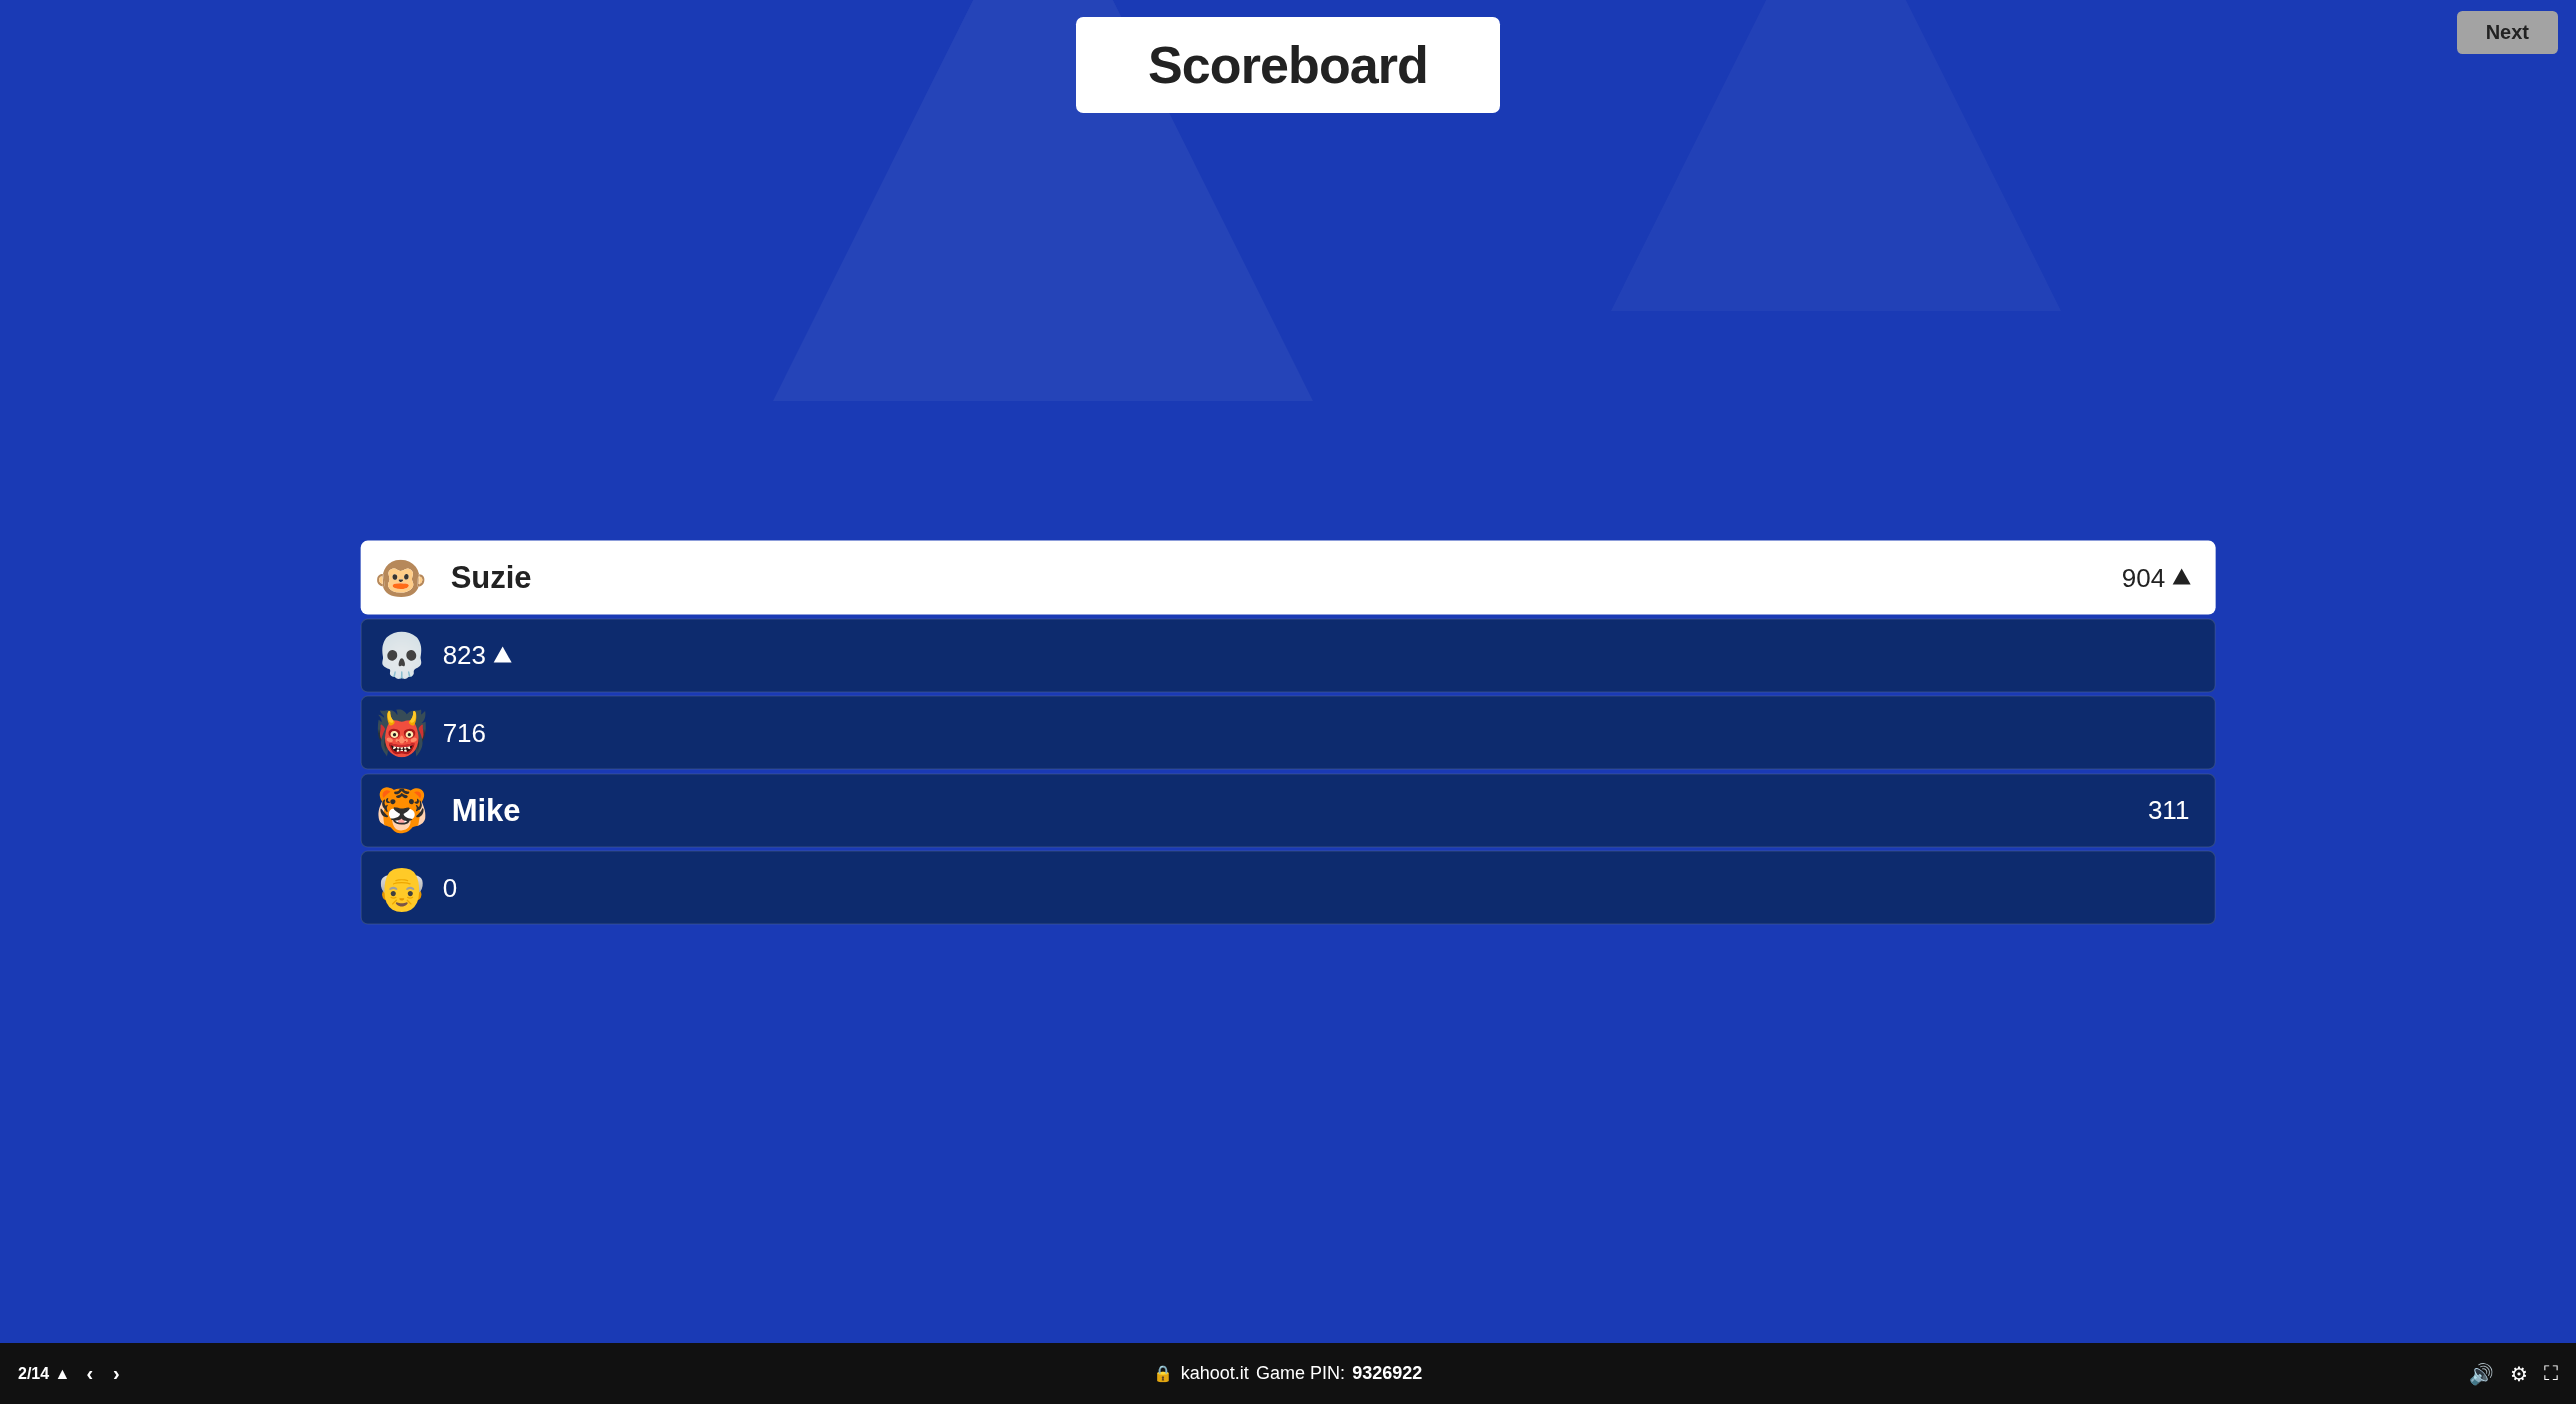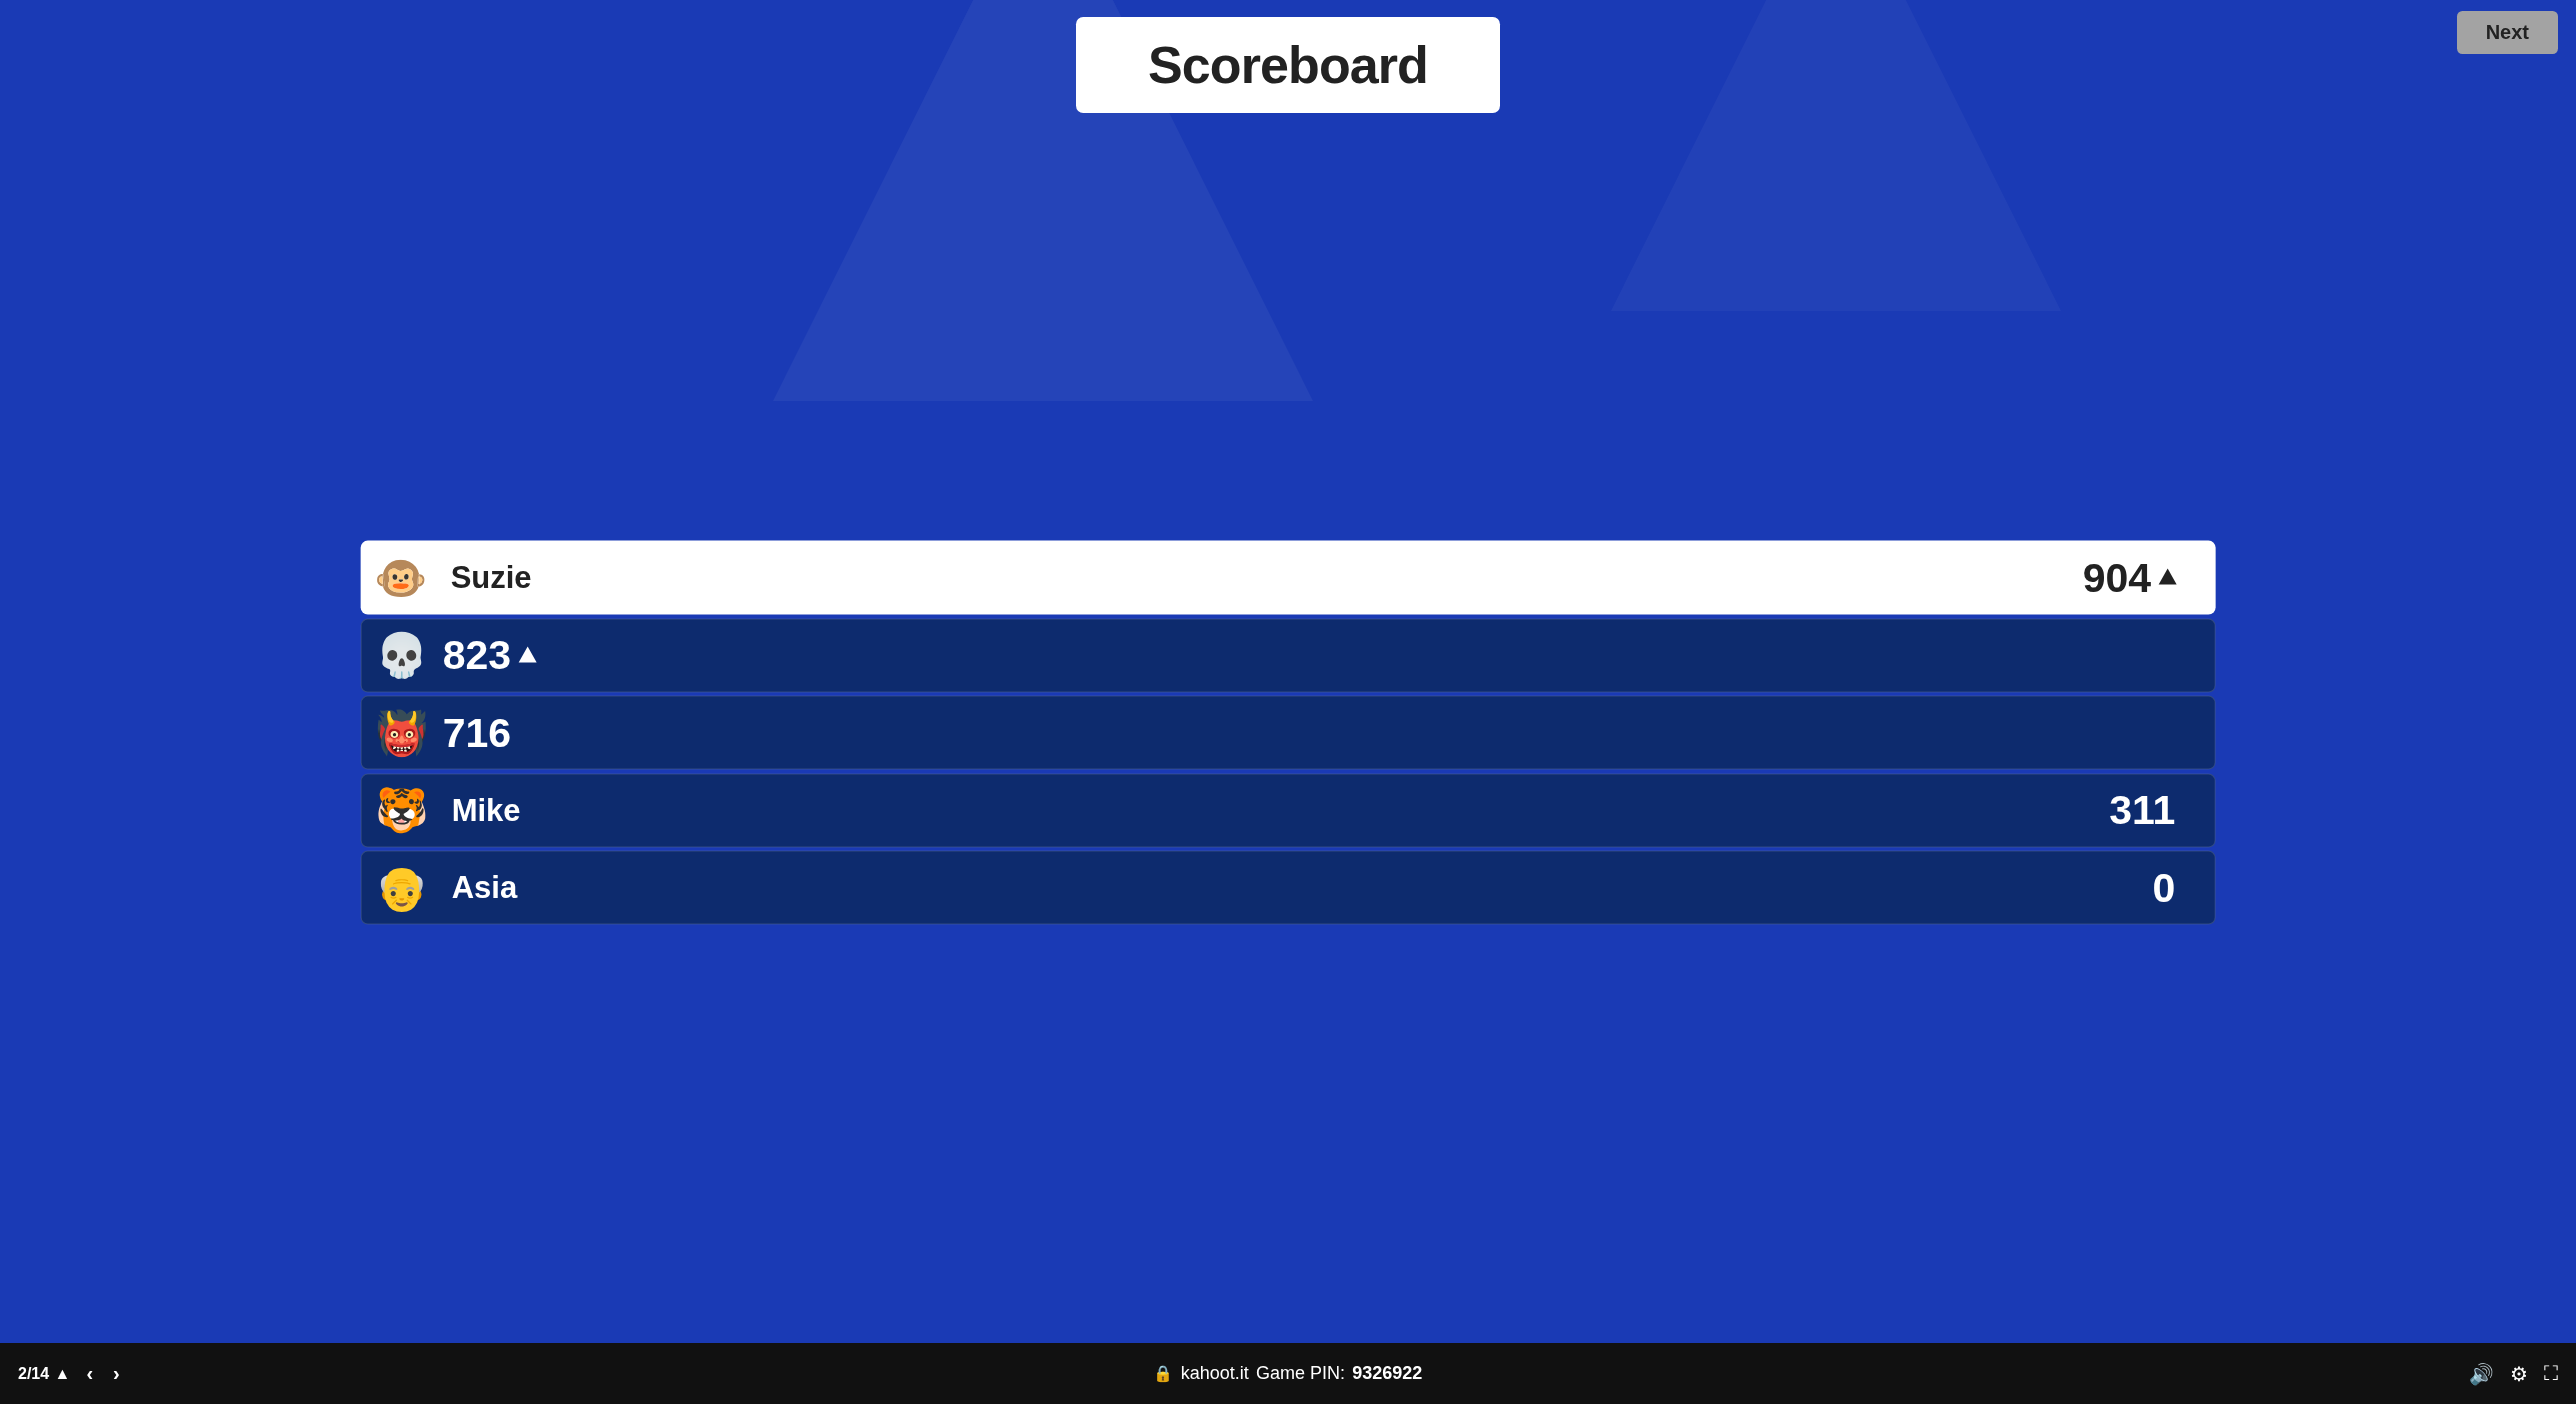--- a/index.html
+++ b/index.html
@@ -136,23 +136,23 @@
 
     .score-row.first .player-name {
       color: #222;
     }
 
     .score-row.other .player-name {
       color: white;
     }
 
     .score-area {
-      padding-right: 39px;
-      font-size: 41px;
-      font-weight: 700;
+      padding-right: 25px;
+      font-size: 26px;
+      font-weight: 400;
       display: flex;
       align-items: center;
       gap: 7.2px;
     }
 
     .score-row.first .score-area {
       color: #222;
     }
 
     .score-row.other .score-area {
@@ -295,21 +295,20 @@
       </div>
       <span class="player-name">Mike</span>
       <div class="score-area">
         <span>311</span>
       </div>
     </div>
     <div class="score-row other">
       <div class="avatar-area">
         <span class="avatar-emoji">👴</span>
       </div>
-      <span class="player-name">Asia</span>
       <div class="score-area">
         <span>0</span>
       </div>
     </div>
   </div>
 
 <div class="bottom-bar">
   <div class="bottom-left">
     <div class="progress-indicator">
       <span>2/14</span>

